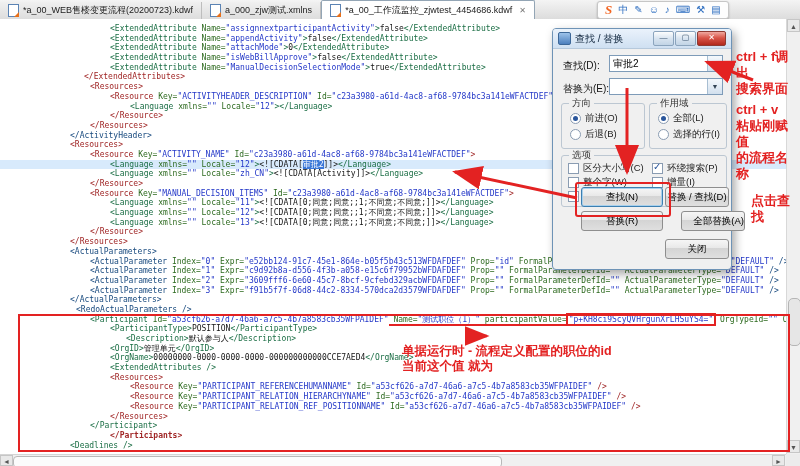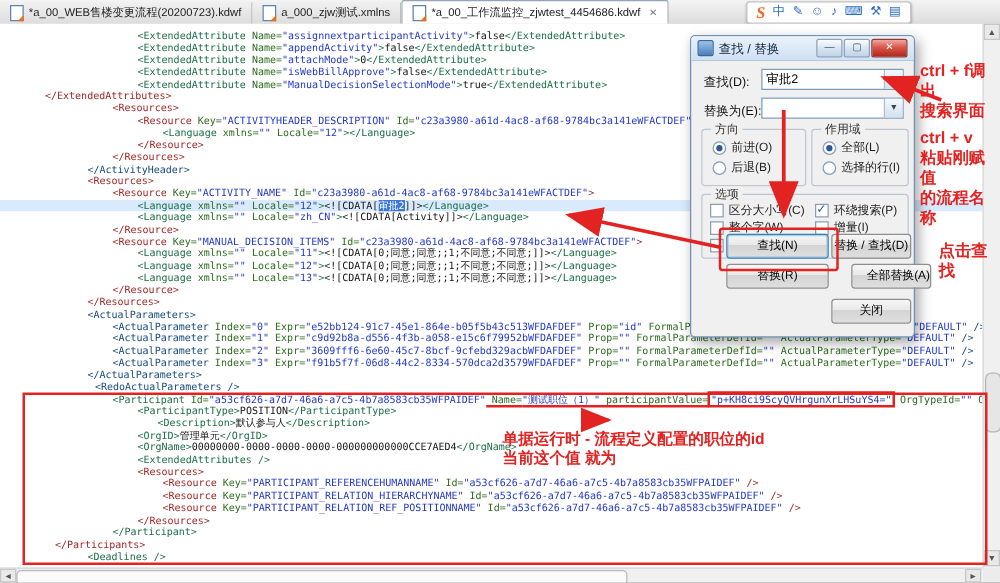--- a/index.html
+++ b/index.html
@@ -111,21 +111,21 @@
       </span>
   </div>
 
   <div class="editor">
     <div id="code">
         <div class="cl" style="padding-left: 110px;"><span class="tag">&lt;ExtendedAttribute </span><span class="attr">Name=</span><span class="val">"assignnextparticipantActivity"</span><span class="tag">&gt;</span><span class="txt">false</span><span class="tag">&lt;/ExtendedAttribute&gt;</span></div>
         <div class="cl" style="padding-left: 110px;"><span class="tag">&lt;ExtendedAttribute </span><span class="attr">Name=</span><span class="val">"appendActivity"</span><span class="tag">&gt;</span><span class="txt">false</span><span class="tag">&lt;/ExtendedAttribute&gt;</span></div>
         <div class="cl" style="padding-left: 110px;"><span class="tag">&lt;ExtendedAttribute </span><span class="attr">Name=</span><span class="val">"attachMode"</span><span class="tag">&gt;</span><span class="txt">0</span><span class="tag">&lt;/ExtendedAttribute&gt;</span></div>
         <div class="cl" style="padding-left: 110px;"><span class="tag">&lt;ExtendedAttribute </span><span class="attr">Name=</span><span class="val">"isWebBillApprove"</span><span class="tag">&gt;</span><span class="txt">false</span><span class="tag">&lt;/ExtendedAttribute&gt;</span></div>
         <div class="cl" style="padding-left: 110px;"><span class="tag">&lt;ExtendedAttribute </span><span class="attr">Name=</span><span class="val">"ManualDecisionSelectionMode"</span><span class="tag">&gt;</span><span class="txt">true</span><span class="tag">&lt;/ExtendedAttribute&gt;</span></div>
-        <div class="cl" style="padding-left: 36px;"><span class="tagm">&lt;/ExtendedAttributes&gt;</span></div>
+        <div class="cl" style="padding-left: 36px; margin-left: 48px;"><span class="tagm">&lt;/ExtendedAttributes&gt;</span></div>
         <div class="cl" style="padding-left: 90px;"><span class="tagm">&lt;Resources&gt;</span></div>
         <div class="cl" style="padding-left: 110px;"><span class="tagm">&lt;Resource </span><span class="attr">Key=</span><span class="val">"ACTIVITYHEADER_DESCRIPTION"</span><span class="attr"> Id=</span><span class="val">"c23a3980-a61d-4ac8-af68-9784bc3a141eWFACTDEF"</span><span class="tagm">&gt;</span></div>
         <div class="cl" style="padding-left: 130px;"><span class="tag">&lt;Language </span><span class="attr">xmlns=</span><span class="val">""</span><span class="attr"> Locale=</span><span class="val">"12"</span><span class="tag">&gt;&lt;/Language&gt;</span></div>
         <div class="cl" style="padding-left: 110px;"><span class="tagm">&lt;/Resource&gt;</span></div>
         <div class="cl" style="padding-left: 90px;"><span class="tagm">&lt;/Resources&gt;</span></div>
         <div class="cl" style="padding-left: 70px;"><span class="tagn">&lt;/ActivityHeader&gt;</span></div>
         <div class="cl" style="padding-left: 70px;"><span class="tagm">&lt;Resources&gt;</span></div>
         <div class="cl" style="padding-left: 90px;"><span class="tagm">&lt;Resource </span><span class="attr">Key=</span><span class="val">"ACTIVITY_NAME"</span><span class="attr"> Id=</span><span class="val">"c23a3980-a61d-4ac8-af68-9784bc3a141eWFACTDEF"</span><span class="tagm">&gt;</span></div>
         <div class="cl hl" style="padding-left: 110px;"><span class="tag">&lt;Language </span><span class="attr">xmlns=</span><span class="val">""</span><span class="attr"> Locale=</span><span class="val">"12"</span><span class="tag">&gt;</span><span class="txt">&lt;![CDATA[</span><span class="txt sel">审批2</span><span class="txt">]]&gt;</span><span class="tag">&lt;/Language&gt;</span></div>
         <div class="cl" style="padding-left: 110px;"><span class="tag">&lt;Language </span><span class="attr">xmlns=</span><span class="val">""</span><span class="attr"> Locale=</span><span class="val">"zh_CN"</span><span class="tag">&gt;</span><span class="txt">&lt;![CDATA[Activity]]&gt;</span><span class="tag">&lt;/Language&gt;</span></div>
@@ -148,21 +148,21 @@
         <div class="cl" style="padding-left: 110px; margin-left: 16px;"><span class="tag">&lt;Description&gt;</span><span class="txt">默认参与人</span><span class="tag">&lt;/Description&gt;</span></div>
         <div class="cl" style="padding-left: 110px;"><span class="tag">&lt;OrgID&gt;</span><span class="txt">管理单元</span><span class="tag">&lt;/OrgID&gt;</span></div>
         <div class="cl" style="padding-left: 110px;"><span class="tag">&lt;OrgName&gt;</span><span class="txt">00000000-0000-0000-0000-000000000000CCE7AED4</span><span class="tag">&lt;/OrgName&gt;</span></div>
         <div class="cl" style="padding-left: 110px;"><span class="tag">&lt;ExtendedAttributes /&gt;</span></div>
         <div class="cl" style="padding-left: 110px;"><span class="tagm">&lt;Resources&gt;</span></div>
         <div class="cl" style="padding-left: 130px;"><span class="tagm">&lt;Resource </span><span class="attr">Key=</span><span class="val">"PARTICIPANT_REFERENCEHUMANNAME"</span><span class="attr"> Id=</span><span class="val">"a53cf626-a7d7-46a6-a7c5-4b7a8583cb35WFPAIDEF"</span><span class="tagm"> /&gt;</span></div>
         <div class="cl" style="padding-left: 130px;"><span class="tagm">&lt;Resource </span><span class="attr">Key=</span><span class="val">"PARTICIPANT_RELATION_HIERARCHYNAME"</span><span class="attr"> Id=</span><span class="val">"a53cf626-a7d7-46a6-a7c5-4b7a8583cb35WFPAIDEF"</span><span class="tagm"> /&gt;</span></div>
         <div class="cl" style="padding-left: 130px;"><span class="tagm">&lt;Resource </span><span class="attr">Key=</span><span class="val">"PARTICIPANT_RELATION_REF_POSITIONNAME"</span><span class="attr"> Id=</span><span class="val">"a53cf626-a7d7-46a6-a7c5-4b7a8583cb35WFPAIDEF"</span><span class="tagm"> /&gt;</span></div>
         <div class="cl" style="padding-left: 110px;"><span class="tagm">&lt;/Resources&gt;</span></div>
         <div class="cl" style="padding-left: 90px;"><span class="tag">&lt;/Participant&gt;</span></div>
-        <div class="cl" style="padding-left: 44px;"><span class="tagm">&lt;/Participants&gt;</span></div>
+        <div class="cl" style="padding-left: 110px; font-weight: bold;"><span class="tagm">&lt;/Participants&gt;</span></div>
         <div class="cl" style="padding-left: 70px;"><span class="tag">&lt;Deadlines /&gt;</span></div>
       </div>
   </div>
 
   <div class="vscroll">
     <span class="sbtn" style="left:0;top:0;">▲</span>
     <span class="vthumb"></span>
     <span class="sbtn" style="left:0;top:421px;">▼</span>
   </div>
 

